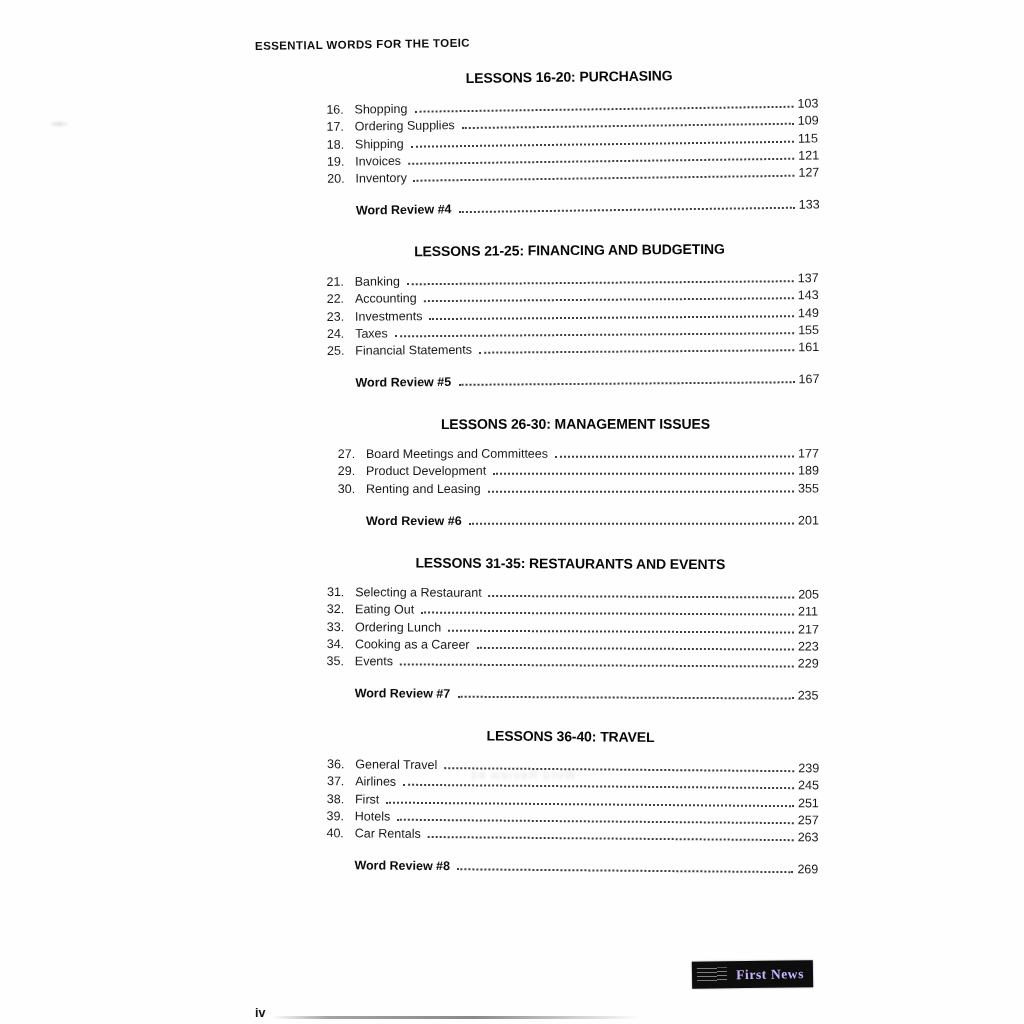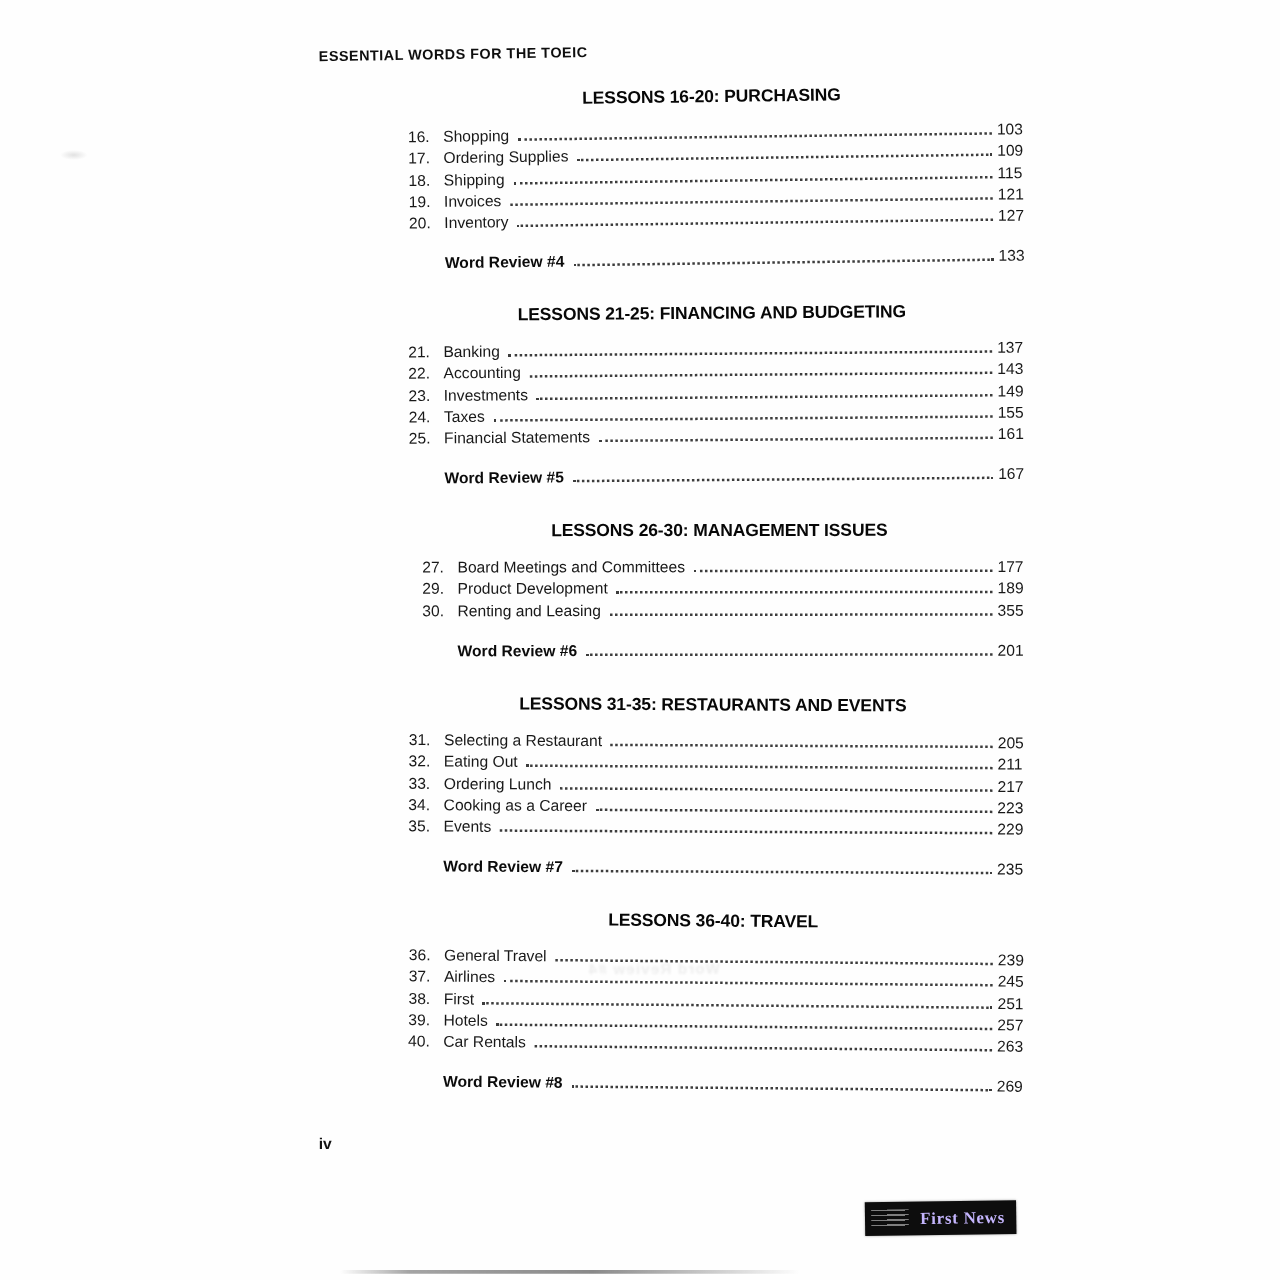--- a/index.html
+++ b/index.html
@@ -55,21 +55,21 @@
     margin:0 4px 4px 7px;
     min-width:20px;
   }
   .pagenum { flex:none; min-width:26px; }
 
   .review-row { margin-top:15px; }
   .review-row .title { font-weight:700; color:#0b0b0b; }
 
   
   .folio {
-    position:absolute; left:255px; top:908px;
+    position:absolute; left:255px; top:1006px;
     font-size:12.5px; font-weight:700; color:#111;
   }
   .publisher-logo {
     position:absolute; left:692px; top:961px;
     width:121px; height:27px;
     background:#0d0d0d;
     transform:rotate(-0.8deg);
     display:flex; align-items:center; justify-content:flex-end;
     padding-right:9px; box-sizing:border-box;
     box-shadow:0 0 2px rgba(0,0,0,.4);

